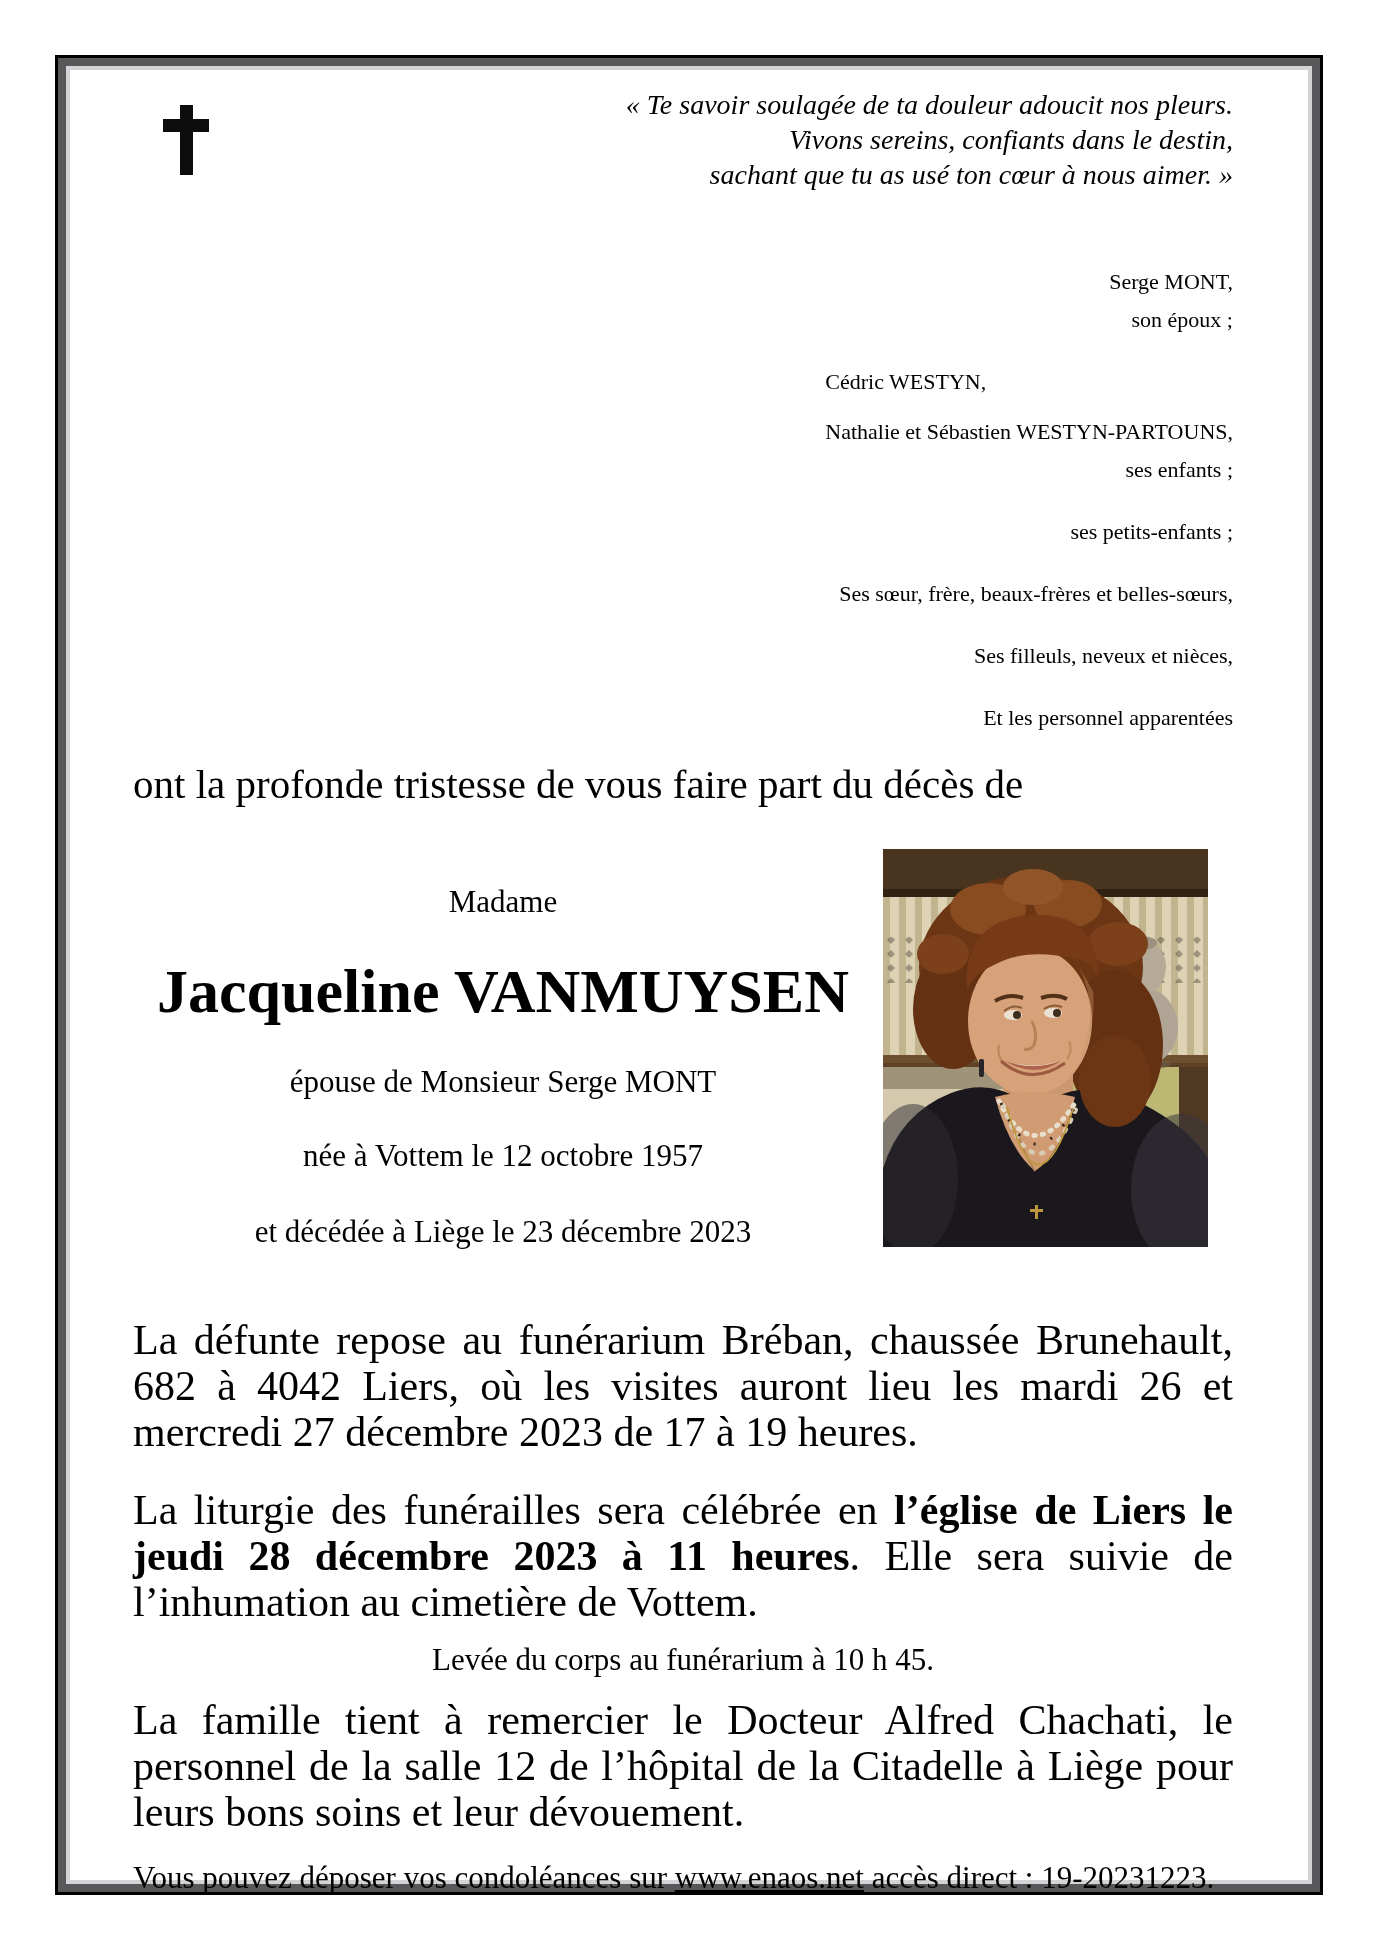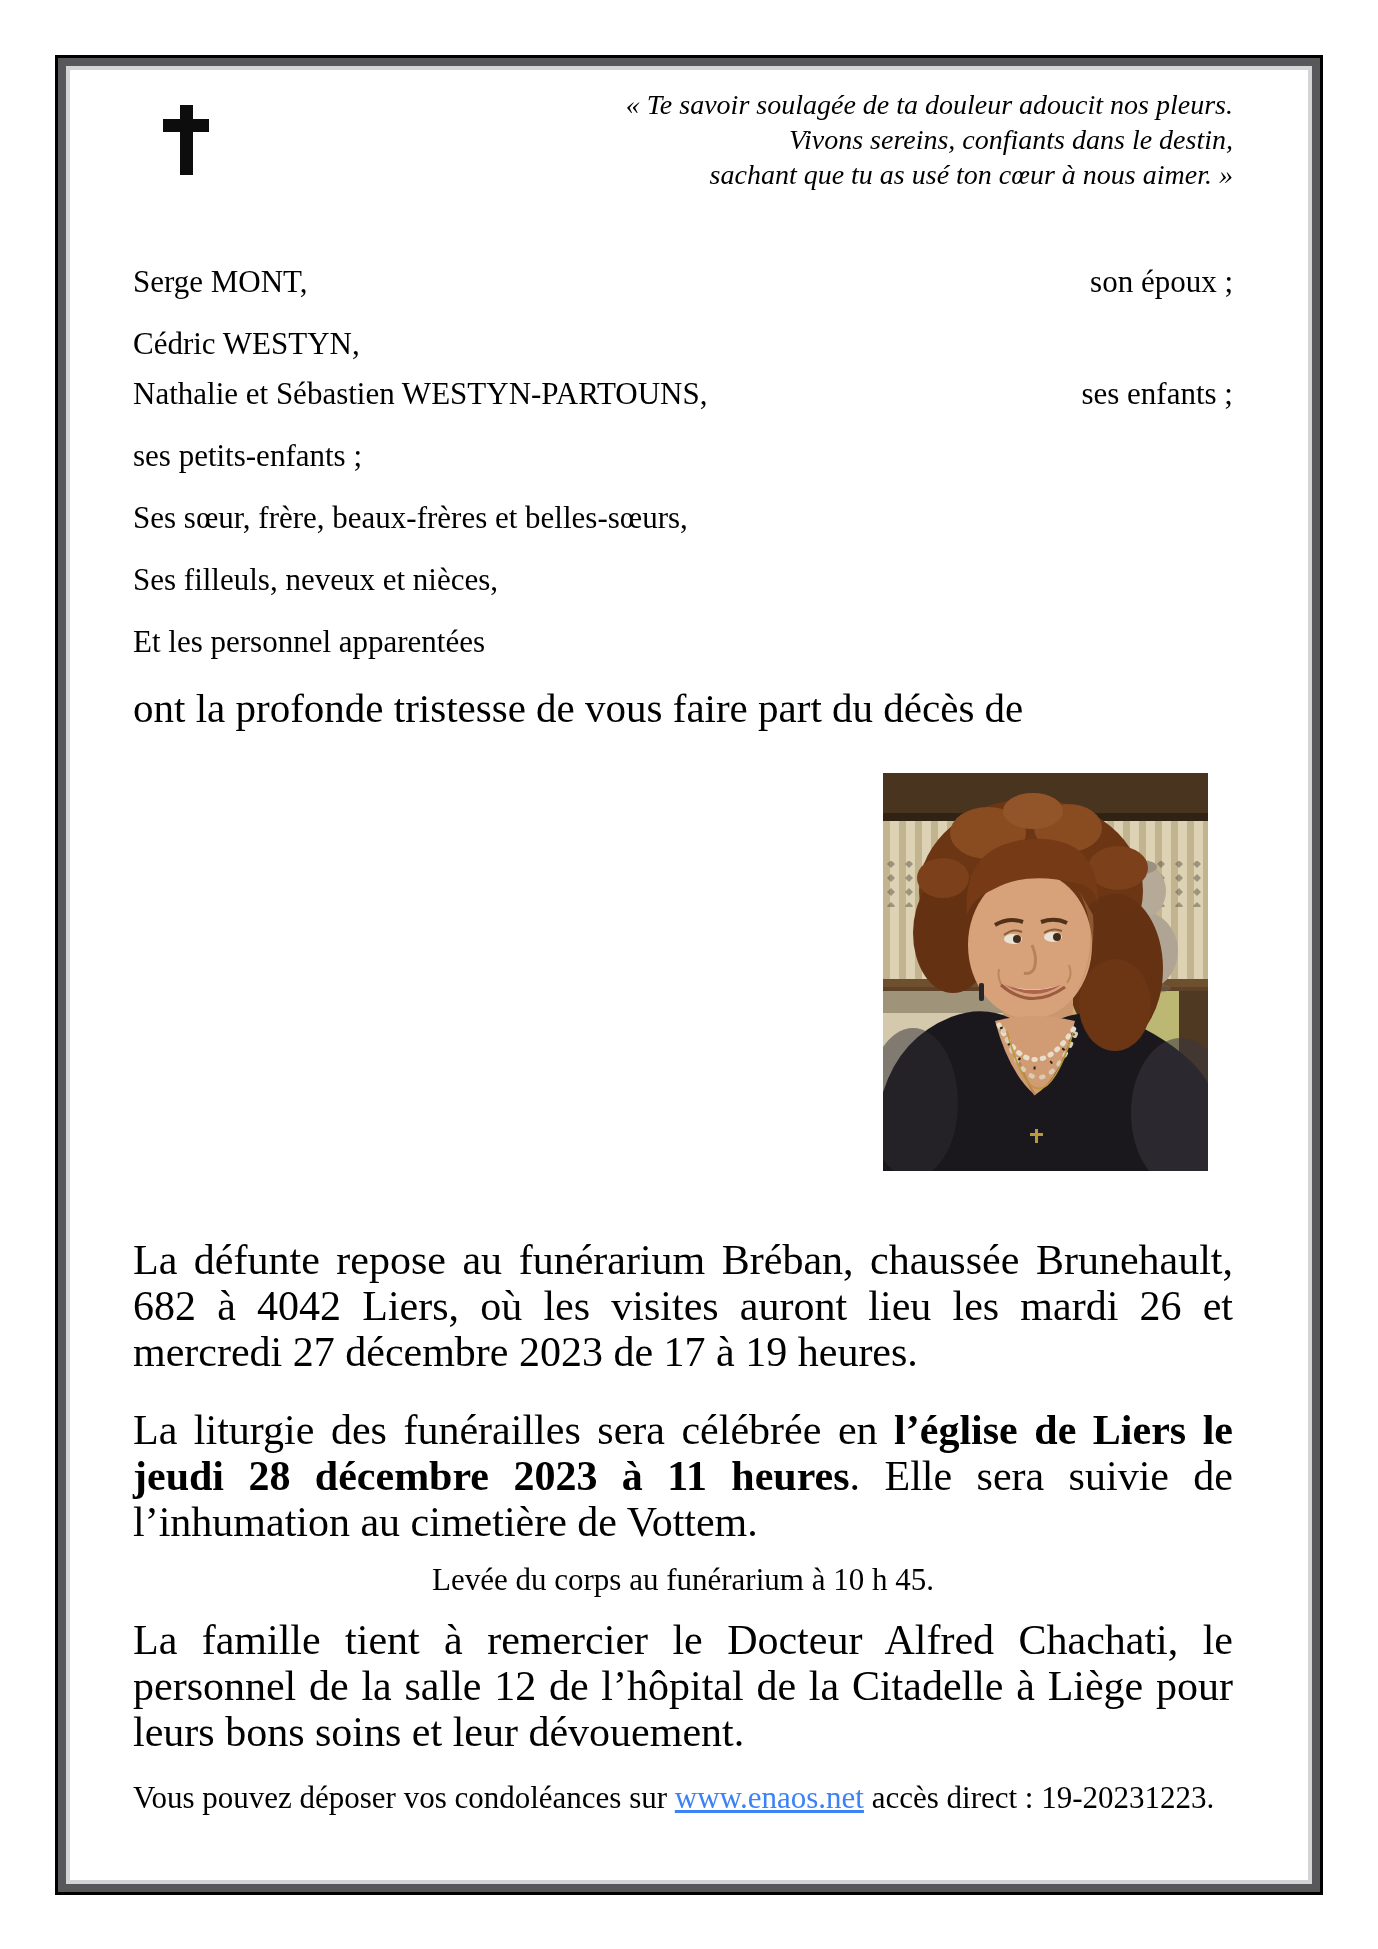--- a/index.html
+++ b/index.html
@@ -16,40 +16,40 @@
   .content { position:absolute; left:133px; top:85px; width:1100px; }
 
   .header { display:flex; height:142px; margin-bottom:36px; }
   .cross-wrap { width:130px; margin-left:30px; padding-top:20px; }
   .cross { position:relative; width:46px; height:70px; }
   .cross .v { position:absolute; left:17px; top:0; width:13px; height:70px; background:#0d0d0d; }
   .cross .h { position:absolute; left:0; top:14px; width:46px; height:13px; background:#0d0d0d; }
   .quote { flex:1; text-align:right; font-style:italic; font-size:28px; line-height:35px; padding-top:2px; }
 
   .row { display:flex; justify-content:space-between; align-items:flex-end;
-         font-size:31px; line-height:38px; margin-bottom:24px; }
+         font-size:22px; line-height:38px; margin-bottom:24px;flex-direction:column; }
   .row .line2 { margin-top:12px;text-align:right; }
   .mb30 { } .mb28 { margin-bottom:28px; }
   .frel { white-space:nowrap; }
   .announce { font-size:41px; line-height:38px; }
 
   .main { display:flex; margin-top:46px; }
   .idcol { width:740px; text-align:center; padding-top:34px; font-size:31px; line-height:38px; }
   .dname { font-size:62px; font-weight:bold; line-height:64px; margin-top:38px; white-space:nowrap; }
   .spouse { margin-top:40px; } .birth { margin-top:36px; } .death { margin-top:38px; }
   .photo { width:325px; height:398px; margin-left:auto; margin-right:25px; display:block; }
 
   .para { font-size:42px; line-height:46px; text-align:justify; }
   .p1 { margin-top:66px; }
   .p2 { margin-top:32px; }
   .center-line { margin-top:12px; font-size:31px; line-height:46px; text-align:center; }
   .p3 { margin-top:14px; }
   .p4 { margin-top:20px; font-size:31px; line-height:46px; }
   .b { font-weight:bold; }
-  a.link { color:#3b82f6; text-decoration:underline; cursor:pointer; }
+  a.link { color:#000000; text-decoration:underline; cursor:pointer; }
 </style>
 </head>
 <body>
 
 <div class="page">
 
   <div class="frame">
     <div class="frame-mid">
       <div class="frame-inner"></div>
     </div>
@@ -96,20 +96,27 @@
       <span>Ses filleuls, neveux et nièces,</span>
     </div>
 
     <div class="row mb28">
       <span>Et les personnel apparentées</span>
     </div>
 
     <div class="announce">ont la profonde tristesse de vous faire part du décès de</div>
 
     <div class="main">
+      <div class="idcol">
+        <div>Madame</div>
+        <div class="dname">Jacqueline VANMUYSEN</div>
+        <div class="spouse">épouse de Monsieur Serge MONT</div>
+        <div class="birth">née à Vottem le 12 octobre 1957</div>
+        <div class="death">et décédée à Liège le 23 décembre 2023</div>
+      </div>
 
       <svg class="photo" viewBox="0 0 325 398" xmlns="http://www.w3.org/2000/svg" role="img">
         <defs>
           <pattern id="stripes" width="16" height="16" patternUnits="userSpaceOnUse">
             <rect width="16" height="16" fill="#e3d9bd"></rect>
             <rect width="7" height="16" fill="#c6b995"></rect>
           </pattern>
           <pattern id="diam" width="18" height="14" patternUnits="userSpaceOnUse">
             <path d="M4 7 l4 -4 4 4 -4 4 z" fill="#4c473c"></path>
           </pattern>

